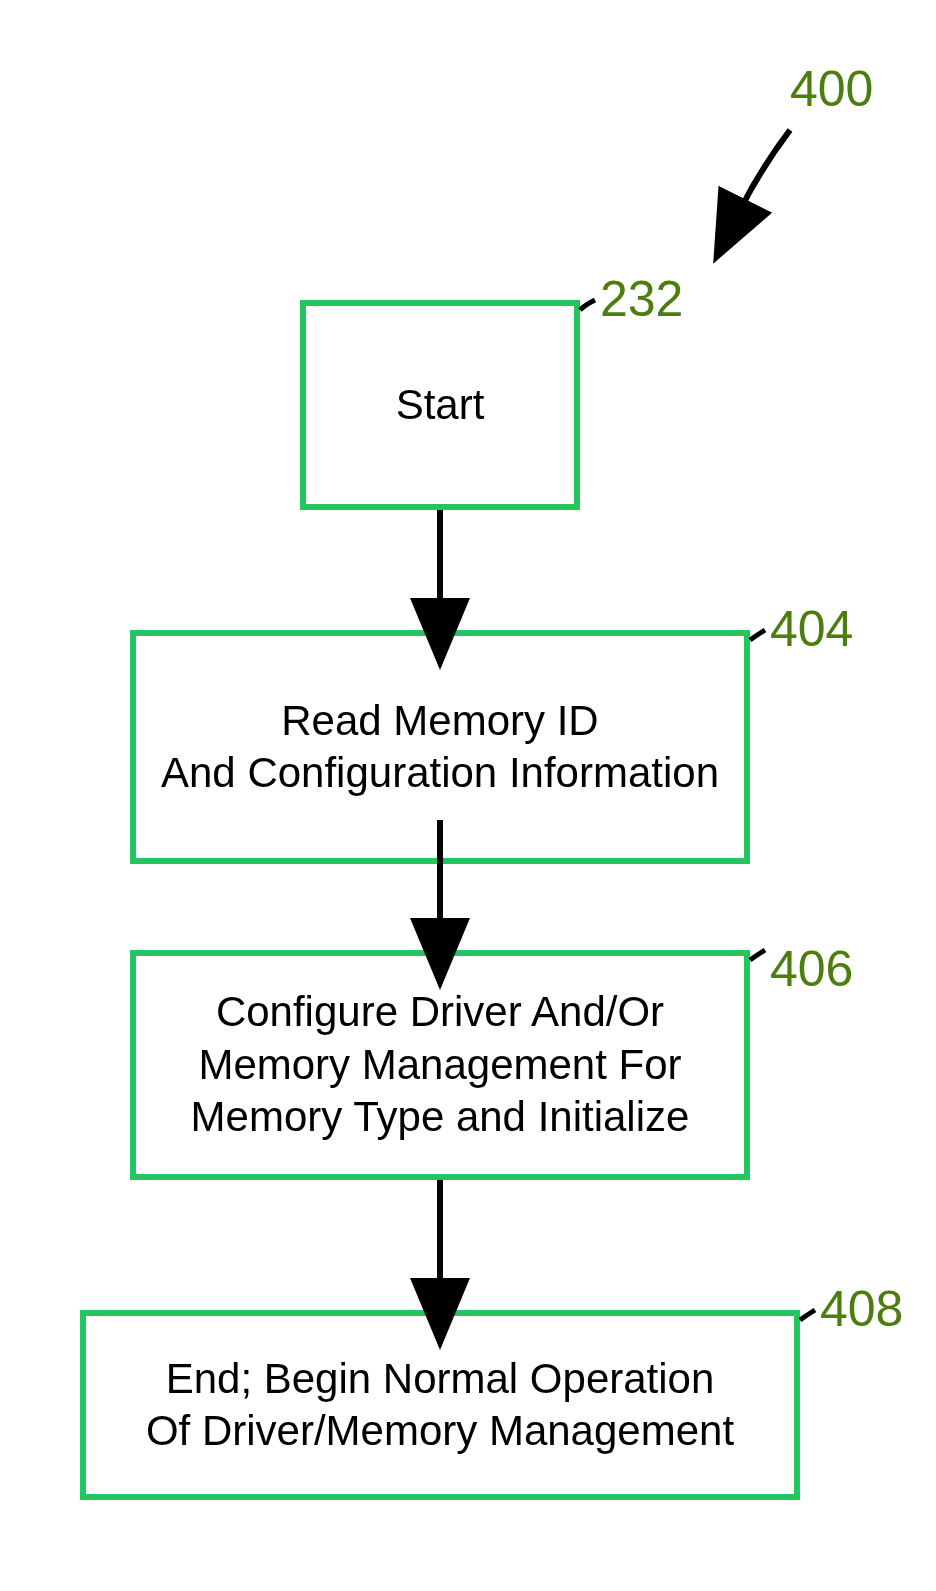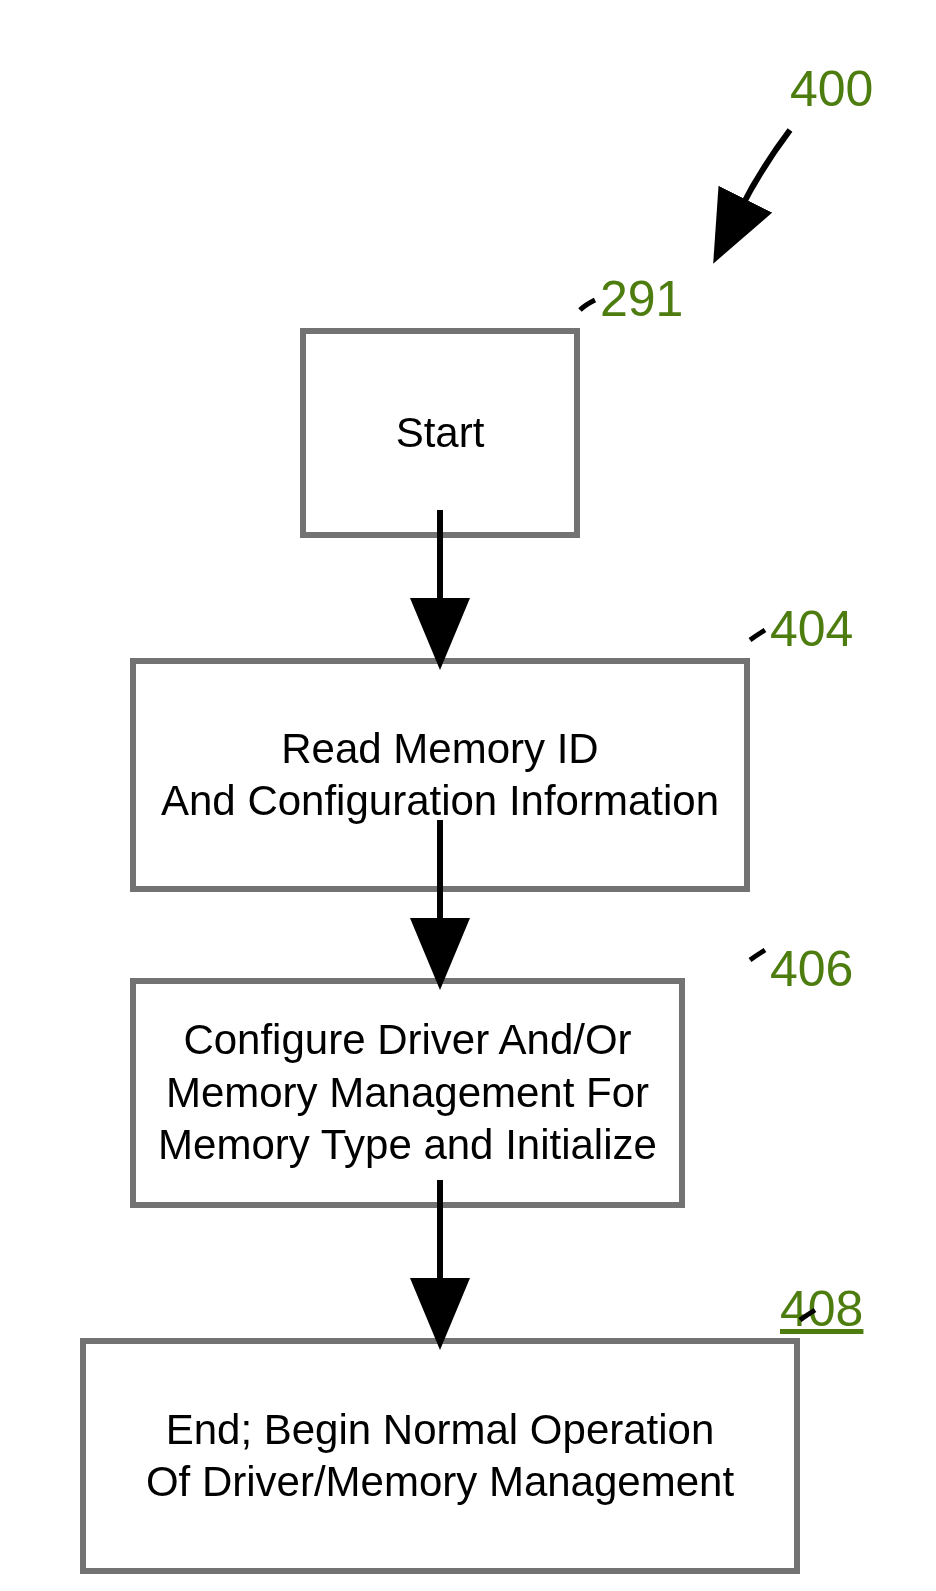--- a/index.html
+++ b/index.html
@@ -10,31 +10,30 @@
     background: #fff;
     font-family: Arial, Helvetica, sans-serif;
   }
   .canvas {
     position: relative;
     width: 936px;
     height: 1591px;
   }
   .box {
     position: absolute;
-    border: 6px solid #737373;
+    border: 6px solid #22c55e;
     background: #fff;
     display: flex;
     align-items: center;
     justify-content: center;
     text-align: center;
     font-size: 42px;
     line-height: 1.25;
     padding: 10px;
     box-sizing: border-box;
-    margin-top: 28px;
   }
   .label {
     position: absolute;
     font-size: 50px;
     font-weight: 400;
     color: #4d7c0f;
   }
   svg.overlay {
     position: absolute;
     left: 0;
@@ -47,36 +46,36 @@
 </head>
 <body>
 
 <div class="canvas">
 
   <div class="label" style="left:790px; top:60px;">400</div>
 
   <div class="box" style="left:300px; top:300px; width:280px; height:210px;">
     <span>Start</span>
   </div>
-  <div class="label" style="left:600px; top:270px;">291</div>
+  <div class="label" style="left:600px; top:270px;">232</div>
 
   <div class="box" style="left:130px; top:630px; width:620px; height:234px;">
     <span>Read Memory ID<br>And Configuration Information</span>
   </div>
   <div class="label" style="left:770px; top:600px;text-align:center;">404</div>
 
-  <div class="box" style="left:130px; top:950px; width:555px; height:230px;">
+  <div class="box" style="left:130px; top:950px; width:620px; height:230px;">
     <span>Configure Driver And/Or<br>Memory Management For<br>Memory Type and Initialize</span>
   </div>
   <div class="label" style="left:770px; top:920px;margin-top:20px;">406</div>
 
-  <div class="box" style="left:80px; top:1310px; width:720px; height:236px;">
+  <div class="box" style="left:80px; top:1310px; width:720px; height:190px;">
     <span>End; Begin Normal Operation<br>Of Driver/Memory Management</span>
   </div>
-  <div class="label" style="left:780px; top:1280px;text-decoration:underline;">408</div>
+  <div class="label" style="left:820px; top:1280px;">408</div>
 
   <svg class="overlay" viewBox="0 0 936 1591">
     <defs>
       <marker id="arrowhead" markerWidth="14" markerHeight="14" refX="2" refY="5" orient="auto">
         <polygon points="0 0, 12 5, 0 10" fill="#000"></polygon>
       </marker>
     </defs>
 
     <path d="M 790 130 Q 760 170 740 210" stroke="#000" stroke-width="6" fill="none" marker-end="url(#arrowhead)"></path>
 

